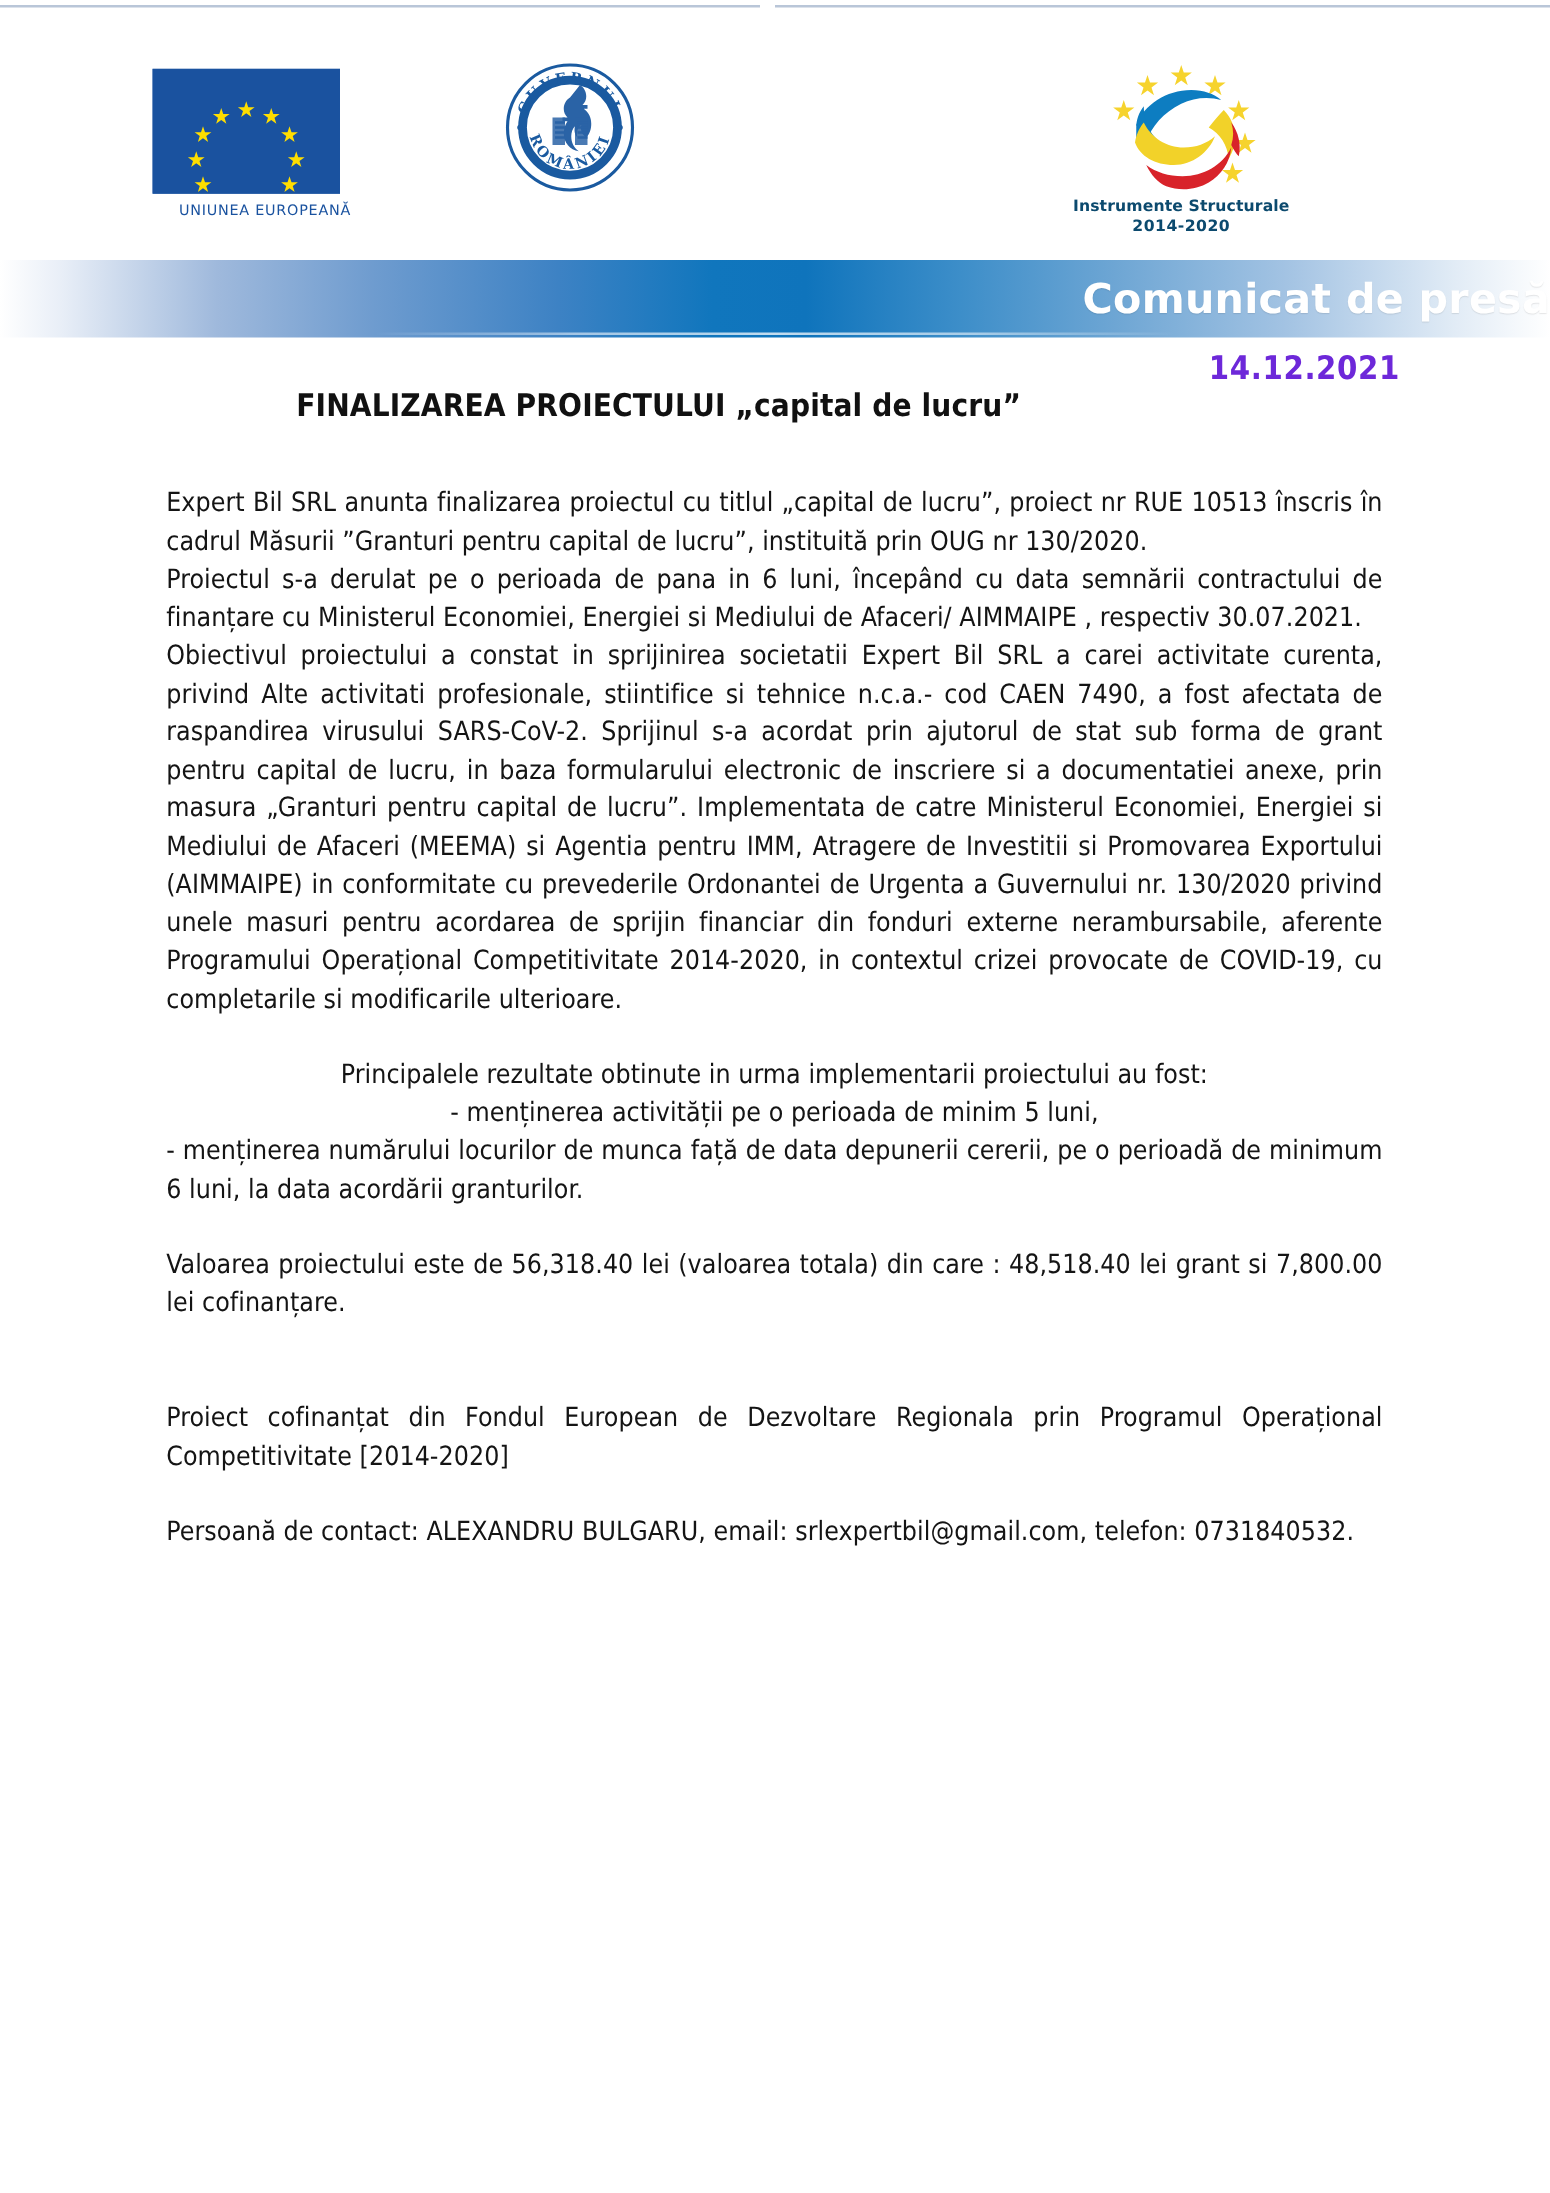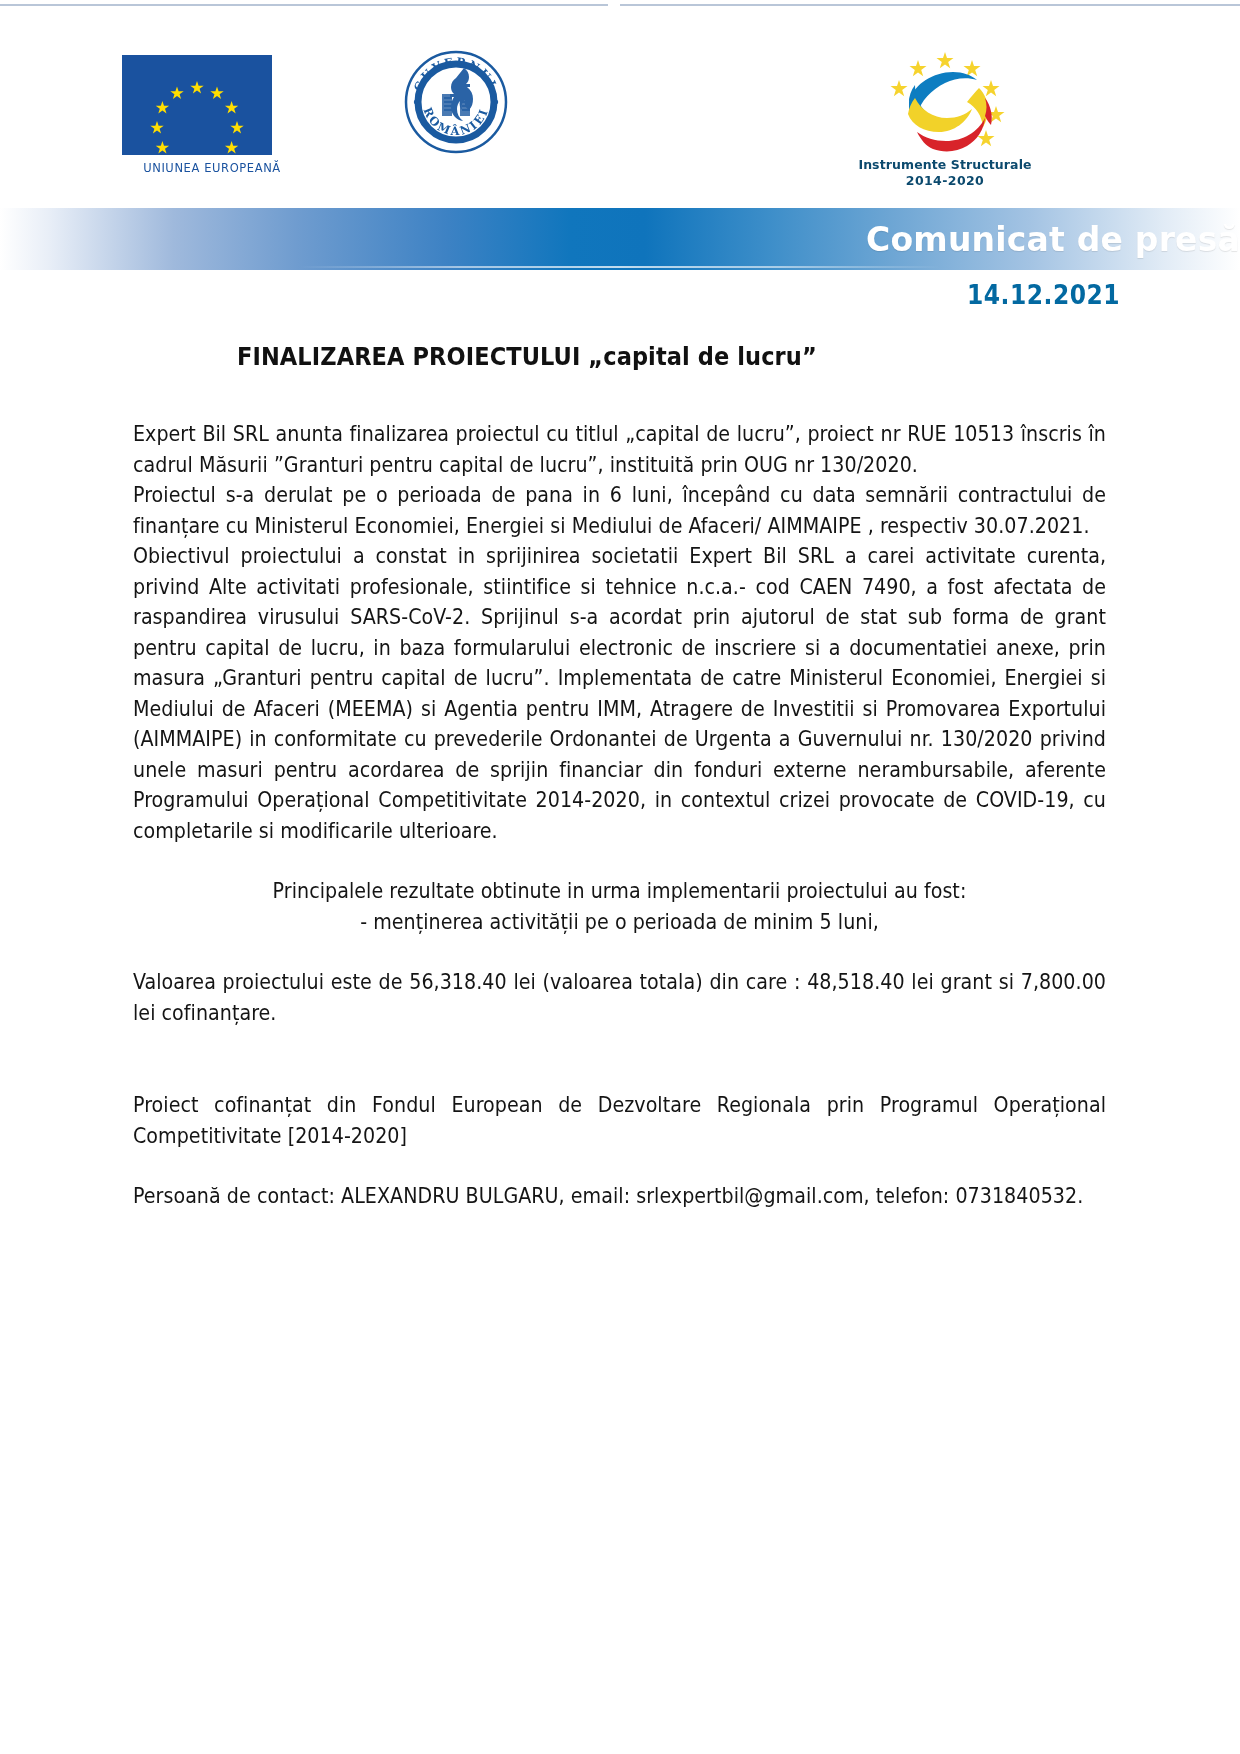--- a/index.html
+++ b/index.html
@@ -152,25 +152,24 @@
     left: 0;
     width: 1240px;
   }
   .date-line {
     text-align: right;
     padding-right: 120px;
     font-family: "DejaVu Sans Condensed", "Liberation Sans Narrow", "Liberation Sans", sans-serif;
     font-weight: bold;
     font-size: 26px;
     letter-spacing: 0.5px;
-    color: #0369a1;
+    color: #6d28d9;
     margin-top: 10px;
   }
   .doc-title {
-    margin-top: 32px;
     padding-left: 237px;
     font-family: "DejaVu Sans Condensed", "Liberation Sans Narrow", "Liberation Sans", sans-serif;
     font-weight: bold;
     font-size: 25px;
     color: #111111;
     letter-spacing: 0.1px;
   }
 
   .body-text {
     margin: 0;
@@ -297,20 +296,21 @@
 
   <div class="body-text">
     <p class="para first">Expert Bil SRL anunta finalizarea proiectul cu titlul „capital de lucru”,  proiect  nr RUE 10513 înscris în cadrul Măsurii ”Granturi pentru capital de lucru”, instituită prin OUG nr 130/2020.</p>
     <p class="para">Proiectul s-a derulat pe o perioada de pana in 6 luni, începând cu data semnării contractului de finanțare cu Ministerul Economiei, Energiei si Mediului de Afaceri/ AIMMAIPE , respectiv 30.07.2021.</p>
     <p class="para">Obiectivul proiectului a constat in sprijinirea societatii Expert Bil SRL a carei activitate curenta, privind Alte activitati profesionale, stiintifice si tehnice n.c.a.- cod CAEN 7490, a fost afectata de raspandirea virusului SARS-CoV-2. Sprijinul s-a acordat prin ajutorul de stat sub forma de grant pentru capital de lucru, in baza formularului electronic de inscriere si a documentatiei anexe, prin masura „Granturi pentru capital de lucru”. Implementata de catre Ministerul Economiei, Energiei si Mediului de Afaceri (MEEMA) si Agentia pentru IMM, Atragere de Investitii si Promovarea Exportului (AIMMAIPE) in conformitate cu prevederile Ordonantei de Urgenta a Guvernului nr. 130/2020 privind unele masuri pentru acordarea de sprijin financiar din fonduri externe nerambursabile, aferente Programului Operațional Competitivitate 2014-2020, in contextul crizei provocate de COVID-19, cu completarile si modificarile ulterioare.</p>
 
     <div class="gap"></div>
 
     <p class="para nojust">Principalele rezultate obtinute in urma implementarii proiectului au fost:</p>
     <p class="para nojust">- menținerea activității pe o perioada de minim 5 luni,</p>
+    <p class="para">- menținerea numărului locurilor de munca față de data depunerii cererii, pe o perioadă de minimum 6 luni, la data acordării granturilor.</p>
 
     <div class="gap"></div>
 
     <p class="para">Valoarea proiectului este de 56,318.40 lei (valoarea totala) din care : 48,518.40 lei grant si 7,800.00 lei cofinanțare.</p>
 
     <div class="gap-lg"></div>
 
     <p class="para">Proiect cofinanțat din Fondul European de Dezvoltare Regionala prin Programul Operațional Competitivitate [2014-2020]</p>
 
     <div class="gap"></div>

